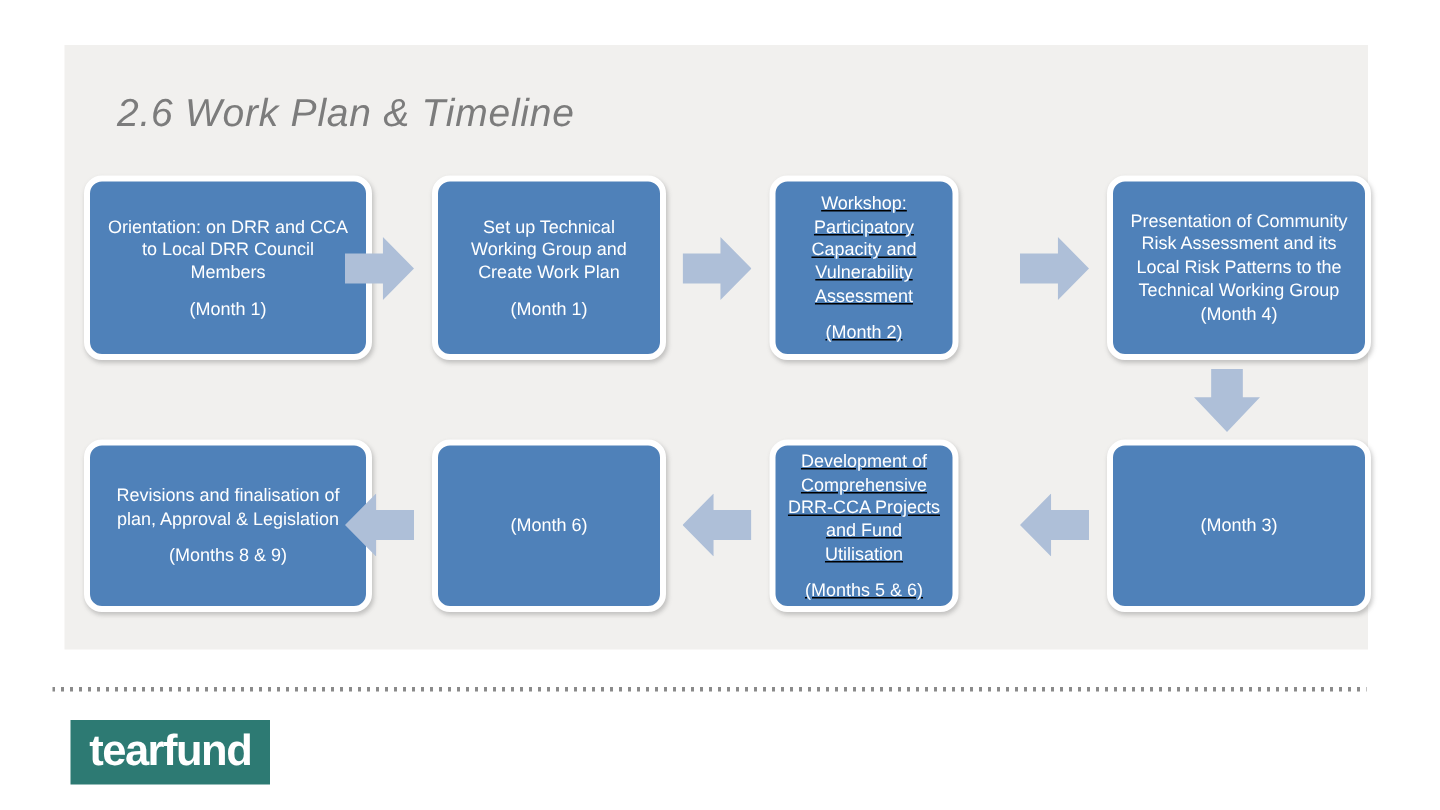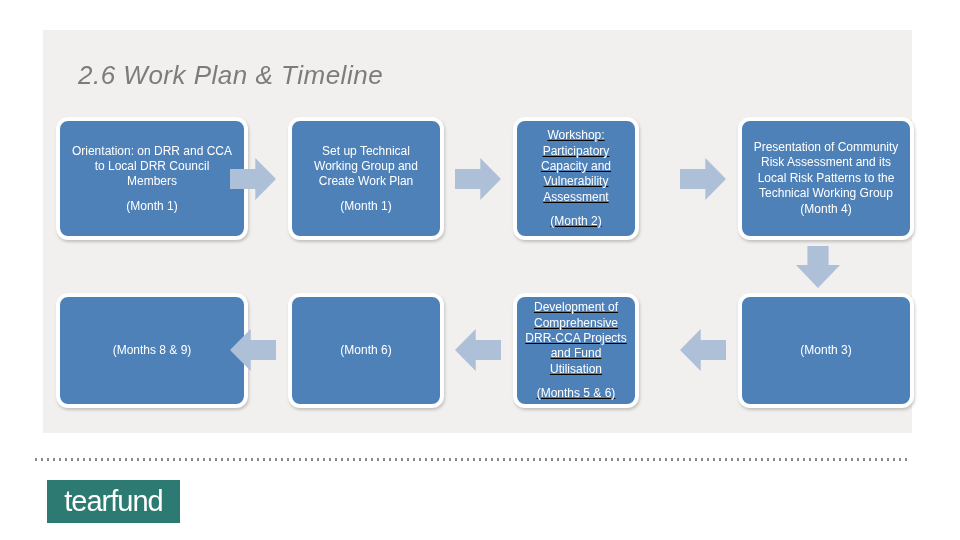--- a/index.html
+++ b/index.html
@@ -54,21 +54,21 @@
   .ax3{left:680px;}
   .a-down{left:796px;top:246px;}
   .dotted-line{
     position:absolute;left:35px;top:458px;width:876px;height:3px;
     background:repeating-linear-gradient(90deg,#8a8a8a 0 2px,transparent 2px 6px);
   }
   .logo{
     position:absolute;left:47px;top:480px;width:133px;height:43px;
     background:#2d7a73;color:#ffffff;
     display:flex;align-items:center;justify-content:center;
-    font-size:29px;font-weight:normal;letter-spacing:-1px;
+    font-size:29px;font-weight:bold;letter-spacing:-1px;
   }
 </style>
 </head>
 <body>
 
 <div class="panel"></div>
 
 <div class="title">2.6 Work Plan &amp; Timeline</div>
 
 <div class="flow-box row1 c1">
@@ -89,20 +89,21 @@
 </div>
 <div class="arrow arrow-right a-r1 ax3"></div>
 
 <div class="flow-box row1 c4">
   <div class="txt">Presentation of Community Risk Assessment and its Local Risk Patterns to the Technical Working Group (Month 4)</div>
 </div>
 
 <div class="arrow arrow-down a-down"></div>
 
 <div class="flow-box row2 c1">
+  <div class="txt">Revisions and finalisation of plan, Approval &amp; Legislation</div>
   <div class="month">(Months 8 &amp; 9)</div>
 </div>
 <div class="arrow arrow-left a-r2 ax1"></div>
 
 <div class="flow-box row2 c2">
   <div class="month">(Month 6)</div>
 </div>
 <div class="arrow arrow-left a-r2 ax2"></div>
 
 <div class="flow-box row2 c3">

